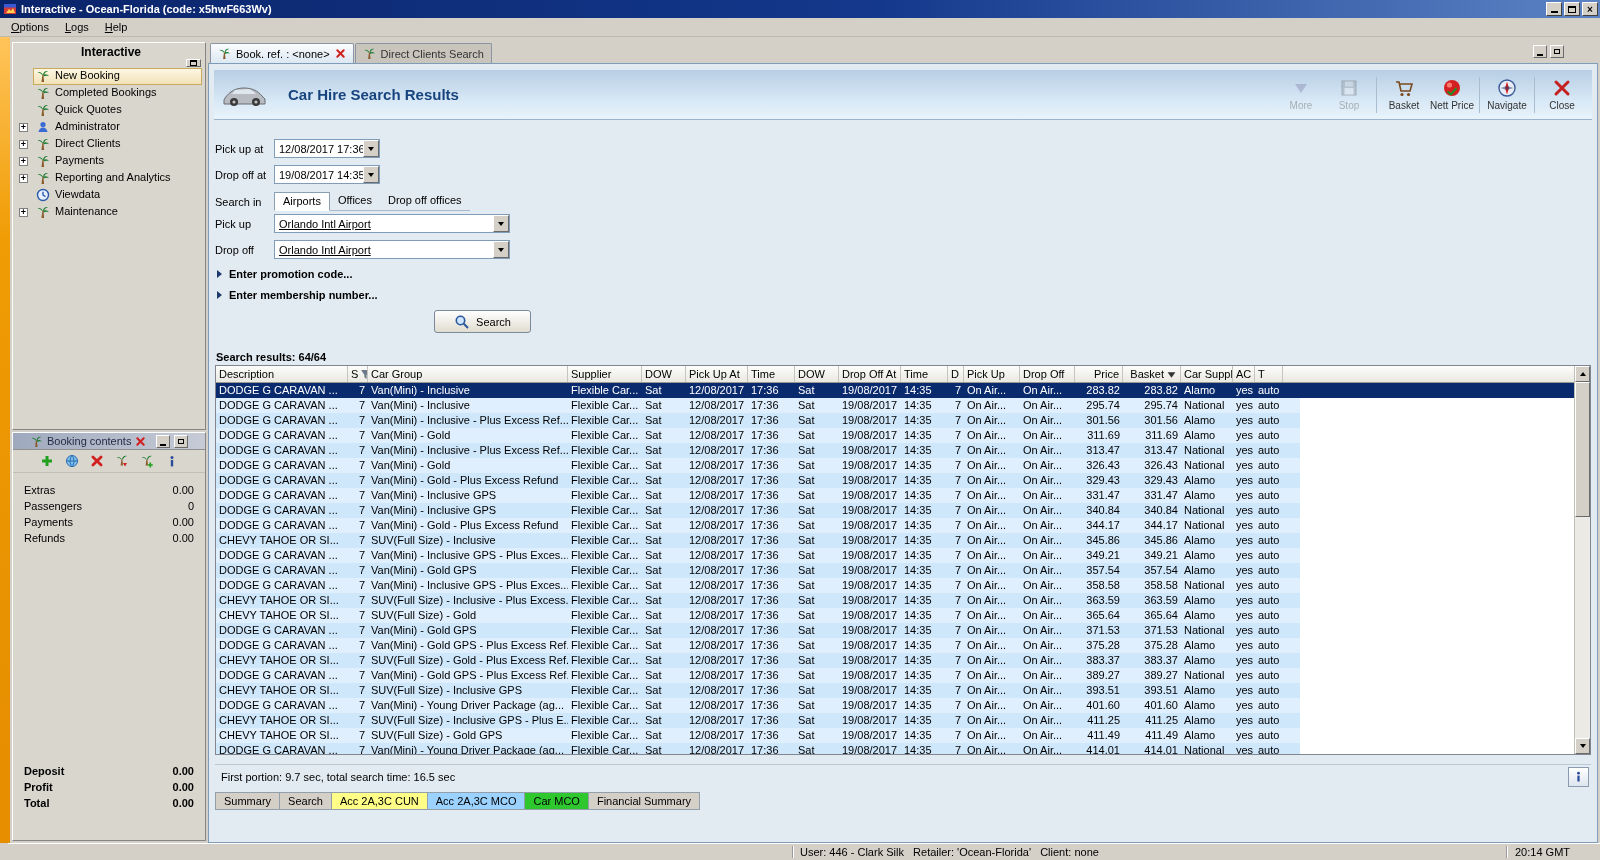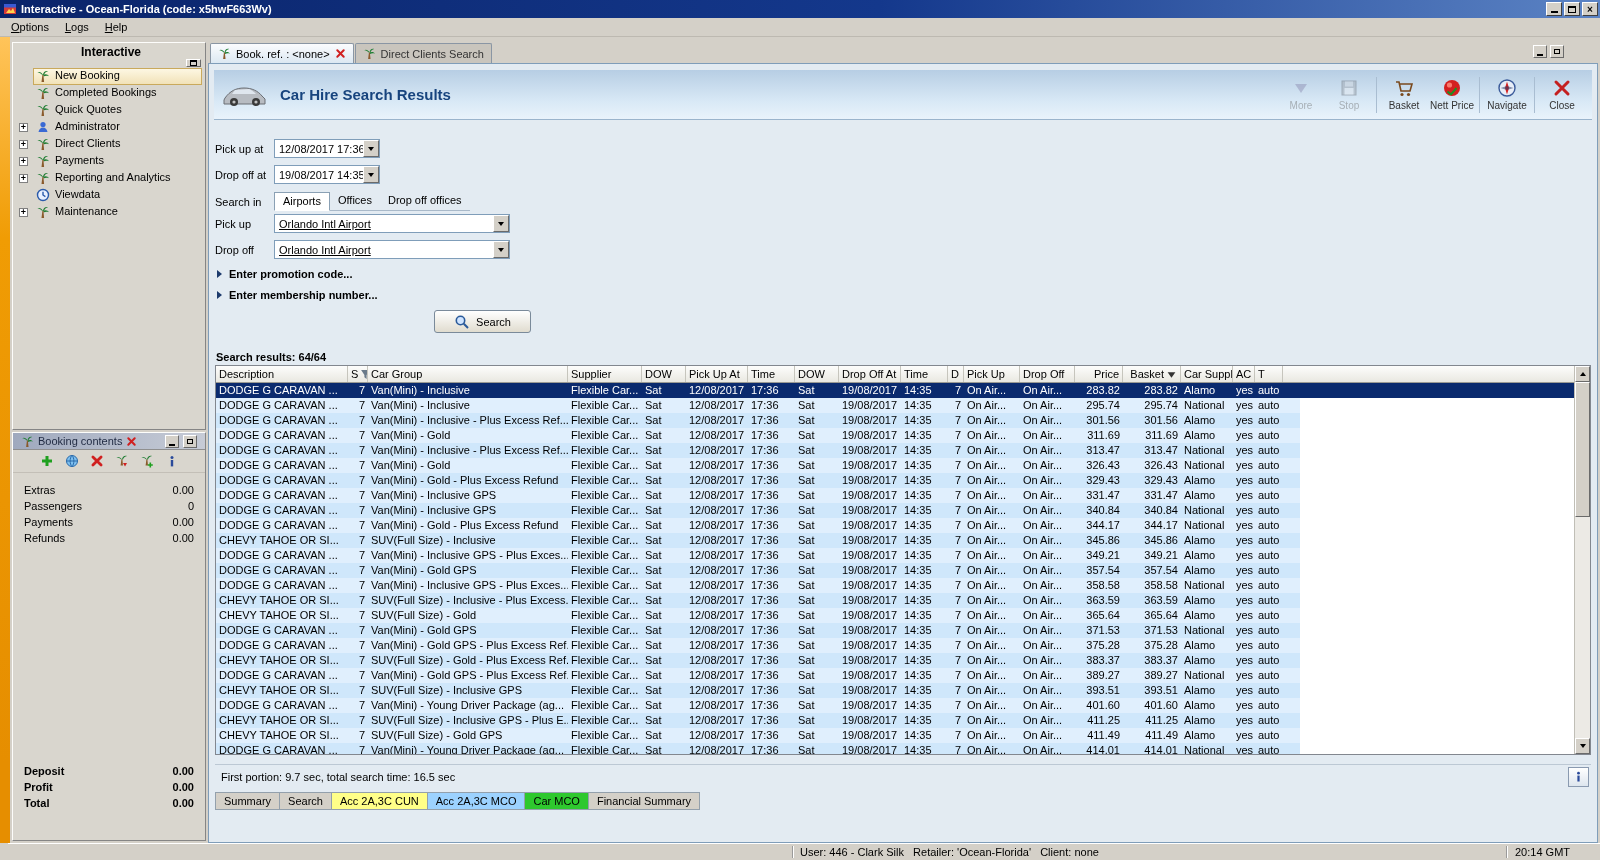--- a/index.html
+++ b/index.html
@@ -39,21 +39,21 @@
   .tree { padding:4px 0 0 2px; }
   .tree-item { height:17px; display:flex; align-items:center; padding-left:4px; }
   .expander { width:9px; height:9px; flex:none; margin-right:5px; border:1px solid #808080; background:#fff;
     font:bold 9px/7px "Liberation Sans",sans-serif; text-align:center; color:#000; }
   .expander.ghost { visibility:hidden; }
   .hl-wrap { display:flex; align-items:flex-start; gap:5px; flex:1; height:17px; padding-left:2px; margin-right:3px; border:1px solid transparent; }
   .tree-item.selected .hl-wrap { background:linear-gradient(#fdf7e3,#f1e2b8); border:1px solid #c9a95c; }
 
   .booking-panel { position:absolute; left:2px; right:1px; top:395px; bottom:2px; }
   .mini-caption { height:17px; background:linear-gradient(90deg,#9fa9be,#c6cbd6); display:flex; align-items:center; gap:4px;
-    padding:0 8px; border-bottom:1px solid #8f8f8f; color:#222c44; }
+    padding:0 17px; border-bottom:1px solid #8f8f8f; color:#222c44; }
   .mini-btn { width:14px; height:13px; background:#d4d0c8; border:1px solid; border-color:#fff #6a6a6a #6a6a6a #fff;
     display:flex; align-items:center; justify-content:center; }
   .mini-btn .glyph-min { width:6px; margin-bottom:1px; }
   .mini-btn .glyph-box { width:6px; height:5px; border-width:1px; }
   .bc-toolbar { height:23px; display:flex; align-items:center; justify-content:center; gap:7px; border-bottom:1px solid #c3bfb7; }
   .bc-tool { width:18px; height:18px; display:flex; align-items:center; justify-content:center; }
   .bc-rows { padding:9px 11px 0; }
   .bc-row { display:flex; height:16px; align-items:center; }
   .bc-row .v { margin-left:auto; }
   .bc-totals { position:absolute; left:0; right:0; bottom:29px; padding:0 11px; font-weight:bold; }
@@ -66,21 +66,21 @@
     border-radius:2px 2px 0 0; background:#c9c5bd; color:#333; }
   .doc-tab.active { background:linear-gradient(#fbfcfe,#dcе8f2); background:linear-gradient(#fbfcfe,#dce8f2); color:#000; }
   .mdi-btns { position:absolute; right:34px; top:3px; display:flex; gap:3px; }
 
   .doc-panel { position:absolute; top:21px; left:0; right:0; bottom:0; background:#e3ebf2; border:1px solid #7f9db9; }
 
   .band { position:absolute; top:6px; left:5px; right:5px; height:50px;
     background:linear-gradient(180deg,#b7cee4,#d9e9f6 65%,#e9f3fb); border-bottom:1px solid #9ab4cc;
     display:flex; align-items:center; }
   .car-badge { width:46px; height:27px; margin-left:8px; }
-  .band-title { font-size:15px; font-weight:bold; color:#17447e; margin-left:12px; }
+  .band-title { font-size:15px; font-weight:bold; color:#17447e; margin-left:20px; }
   .band-toolbar { margin-left:auto; display:flex; align-items:center; padding-right:6px; }
   .tool-btn { width:48px; display:flex; flex-direction:column; align-items:center; gap:2px; padding:2px 0; font-size:10px; color:#333; }
   .tool-btn.disabled { opacity:.45; color:#666; }
   .vdiv { width:1px; height:36px; background:#a9bdd1; margin:0 3px; }
 
   .form-row { position:absolute; left:6px; display:flex; align-items:center; }
   .f-label { width:59px; flex:none; }
   .fld { height:19px; background:#fff; border:1px solid #7f9db9; display:flex; align-items:center; padding-left:4px; }
   .fld .val { white-space:nowrap; overflow:hidden; flex:1; }
   .arrow-btn { width:16px; height:17px; flex:none; background:#d4d0c8; border:1px solid; border-color:#fff #6a6a6a #6a6a6a #fff;

